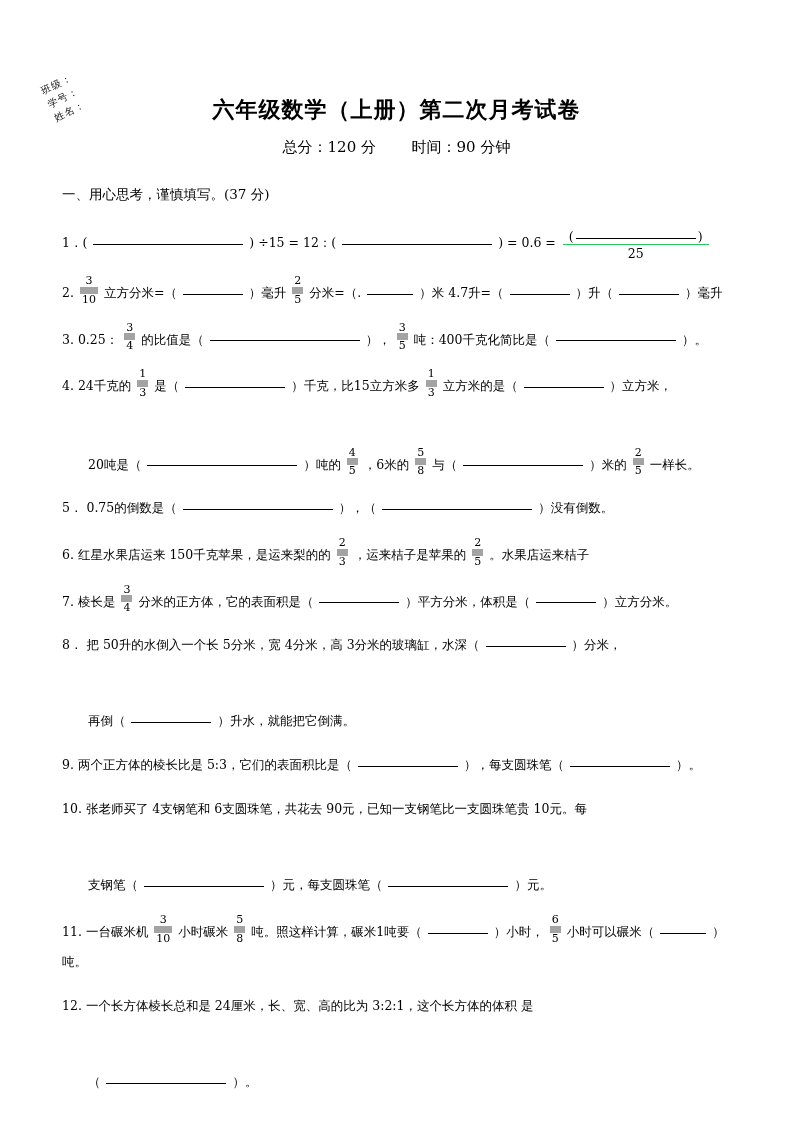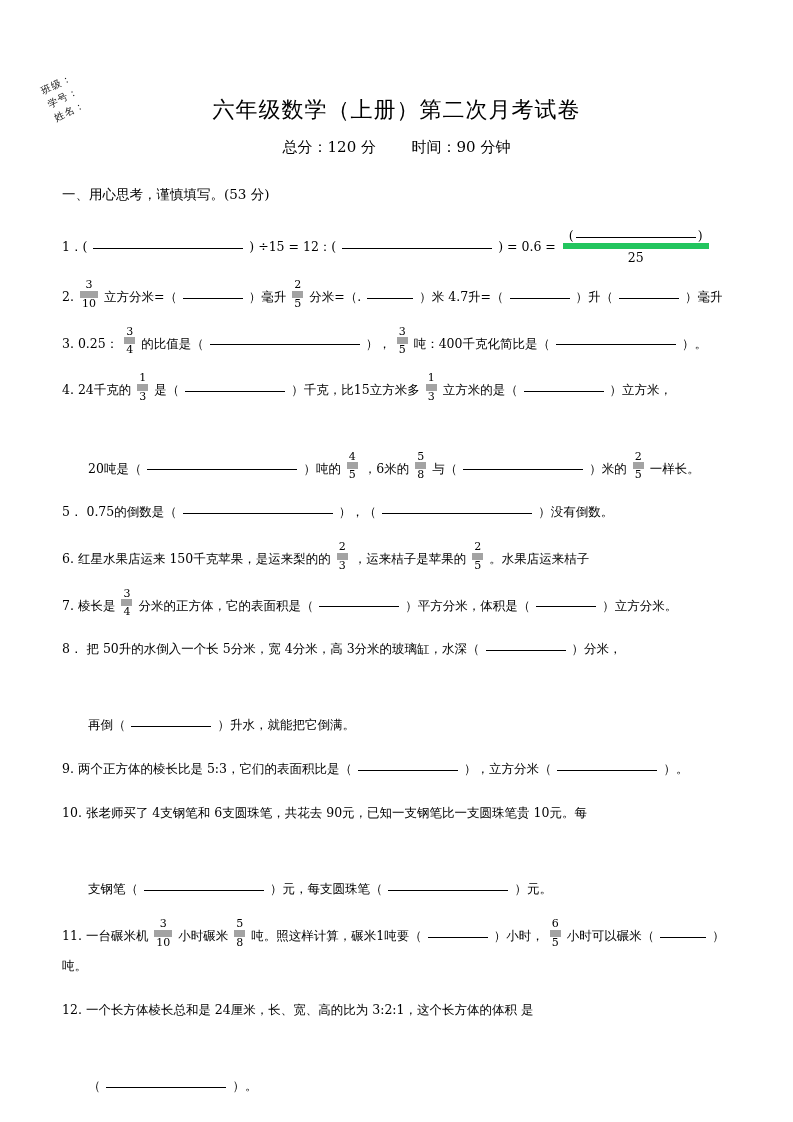--- a/index.html
+++ b/index.html
@@ -40,21 +40,21 @@
   }
   .stamp div { }
 
   .title {
     position: absolute;
     left: 0;
     right: 0;
     top: 95px;
     text-align: center;
     font-size: 22px;
-    font-weight: normal;
+    font-weight: bold;
     font-family: "DejaVu Serif", serif;
     letter-spacing: 1px;
   }
   .subtitle {
     position: absolute;
     left: 0;
     right: 0;
     top: 138px;
     text-align: center;
     font-size: 15px;
@@ -121,21 +121,21 @@
     line-height: 1.2;
     margin: 0 3px;
   }
   .bigfrac .num {
     display: block;
     padding: 0 6px;
     font-size: 12.5px;
   }
   .bigfrac .den {
     display: block;
-    border-top: 6px solid #22c55e;
+    border-top: 1px solid #22c55e;
     padding: 1px 6px 0 6px;
     font-size: 12.5px;
   }
 </style>
 </head>
 <body>
 
 <div class="page">
 
   <div class="stamp">
@@ -145,21 +145,21 @@
   </div>
 
   <div class="title">六年级数学（上册）第二次月考试卷</div>
 
   <div class="subtitle">
     <span>总分：120 分</span>
     <span class="gap"></span>
     <span>时间：90 分钟</span>
   </div>
 
-  <div class="section-head">一、用心思考，谨慎填写。(53 分)</div>
+  <div class="section-head">一、用心思考，谨慎填写。(37 分)</div>
 
   <div class="qlist">
 
     <div class="q">
       <span>1．(</span>
       <span class="blank b-xxl"></span>
       <span>) ÷15 = 12：(</span>
       <span class="blank b-xxl"></span>
       <span>) = 0.6 =</span>
       <span class="bigfrac">
@@ -299,21 +299,21 @@
         <span>再倒（</span>
         <span class="blank b-m"></span>
         <span>）升水，就能把它倒满。</span>
       </span>
     </div>
 
     <div class="q">
       <span>9.</span>
       <span>两个正方体的棱长比是 5:3，它们的表面积比是（</span>
       <span class="blank b-l"></span>
-      <span>），立方分米（</span>
+      <span>），每支圆珠笔（</span>
       <span class="blank b-l"></span>
       <span>）。</span>
     </div>
 
     <div class="q">
       <span>10.</span>
       <span>张老师买了 4支钢笔和 6支圆珠笔，共花去 90元，已知一支钢笔比一支圆珠笔贵 10元。每</span>
       <span class="line2">
         <span>支钢笔（</span>
         <span class="blank b-xl"></span>

